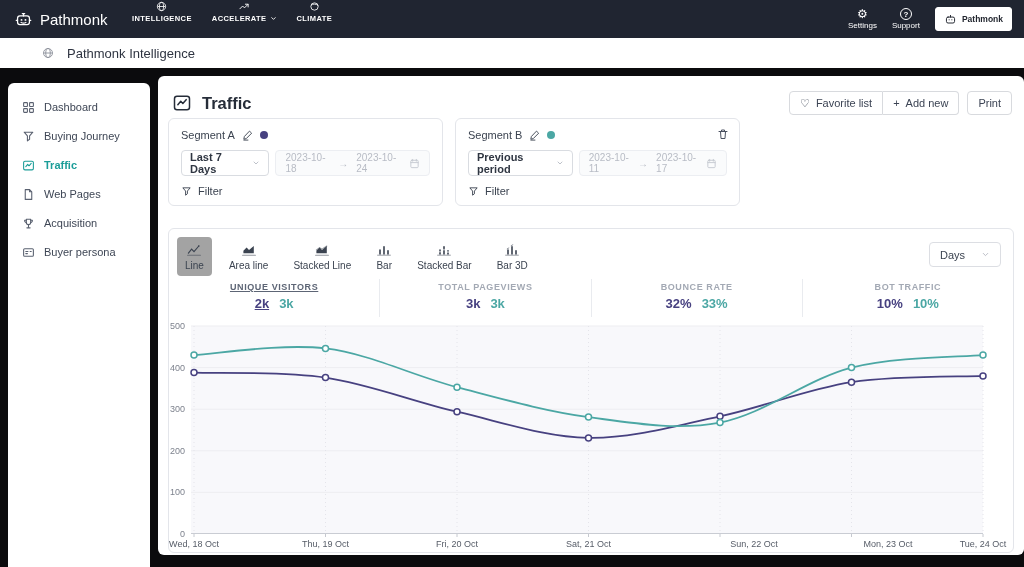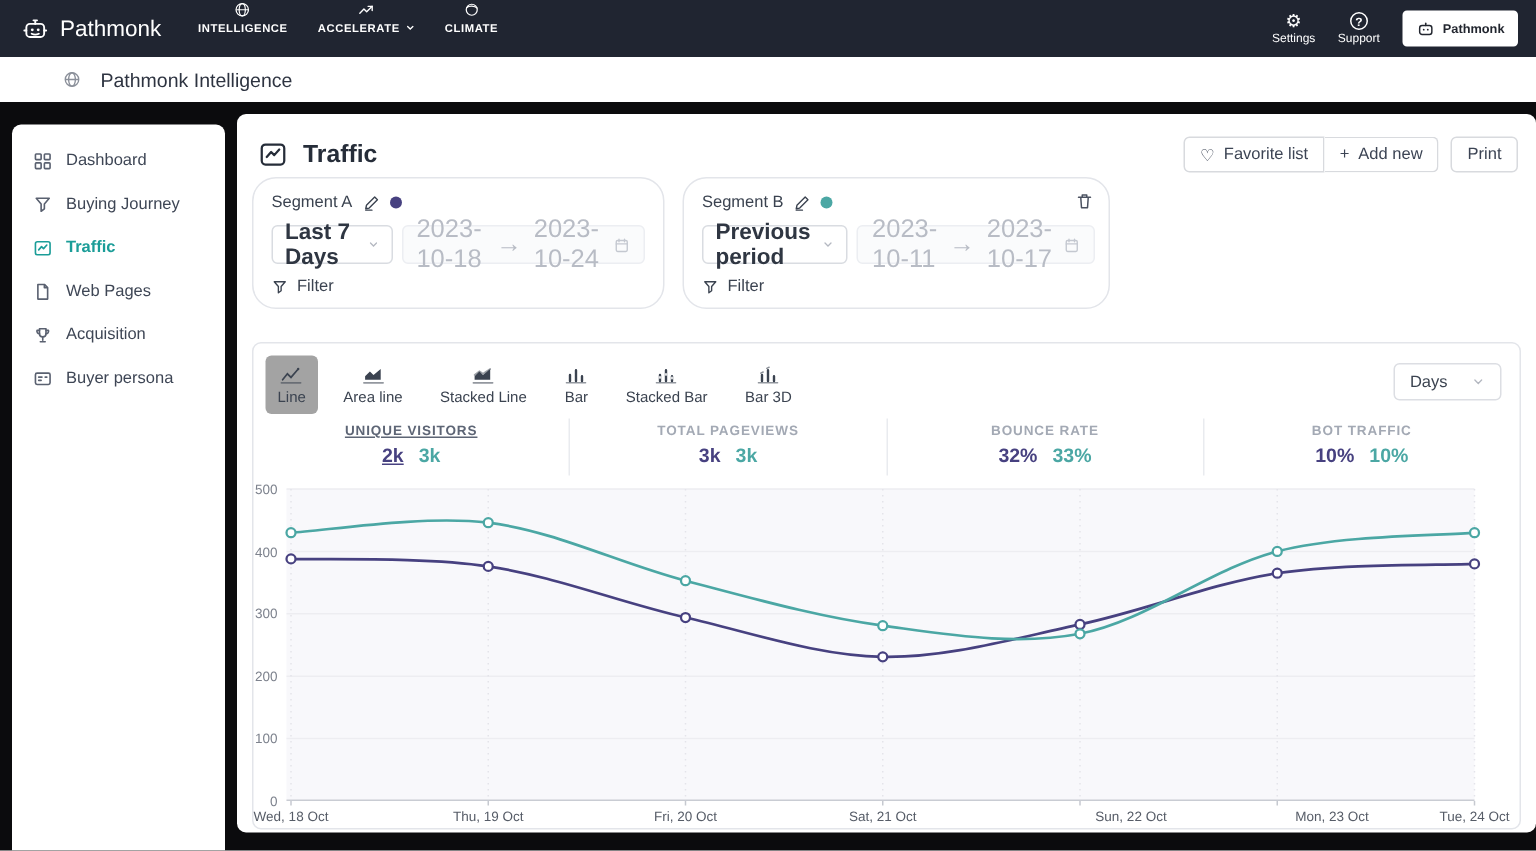--- a/index.html
+++ b/index.html
@@ -37,31 +37,31 @@
   .title-wrap { display:flex; align-items:center; gap:10px; color:#262d39; }
   .page-title { font-size:16.5px; font-weight:600; }
   .actions { display:flex; gap:8px; align-items:center; }
   .btn { background:#fff; border:1px solid #d8dade; border-radius:4px; height:24px; padding:0 10px; font-size:11px; color:#3c4454; display:flex; align-items:center; gap:6px; cursor:pointer; font-family:inherit; }
   .btn-group { display:flex; }
   .btn-group .btn:first-child { border-radius:4px 0 0 4px; }
   .btn-group .btn:last-child { border-radius:0 4px 4px 0; border-left:none; }
 
   
   .segments-row { position:absolute; top:42px; left:10px; display:flex; gap:12px; }
-  .segment-card { border:1px solid #e3e5ea; border-radius:16px; height:88px; padding:10px 12px; position:relative; background:#fff; }
+  .segment-card { border:1px solid #e3e5ea; border-radius:6px; height:88px; padding:10px 12px; position:relative; background:#fff; }
   .segment-card.seg-a { width:275px; }
   .segment-card.seg-b { width:285px; }
   .seg-head { display:flex; align-items:center; gap:7px; font-size:11px; color:#3b4350; }
   .dot { width:8px; height:8px; border-radius:50%; }
   .icon-btn { background:none; border:none; color:#3b4350; display:flex; cursor:pointer; padding:0; }
   .trash-btn { position:absolute; right:10px; top:9px; color:#4a5160; }
   .seg-controls { display:flex; margin-top:9px; gap:6px; }
-  .preset-select { border:1px solid #d9dce1; border-radius:4px; height:26px; display:flex; align-items:center; gap:8px; padding:0 8px; font-size:15px; font-weight:600; color:#2f3642; cursor:pointer; background:#fff; }
+  .preset-select { border:1px solid #d9dce1; border-radius:4px; height:26px; display:flex; align-items:center; gap:8px; padding:0 8px; font-size:11px; font-weight:600; color:#2f3642; cursor:pointer; background:#fff; }
   .chev { color:#b4b8c1; display:flex; }
-  .date-box { background:#fafbfc; border:1px solid #eceef2; border-radius:4px; height:26px; display:flex; align-items:center; gap:8px; padding:0 9px; font-size:17px; color:#b8bcc5; cursor:default; }
+  .date-box { background:#fafbfc; border:1px solid #eceef2; border-radius:4px; height:26px; display:flex; align-items:center; gap:8px; padding:0 9px; font-size:10px; color:#b8bcc5; cursor:default; }
   .filter-row { margin-top:9px; display:flex; align-items:center; gap:6px; font-size:11px; color:#3b4350; background:none; border:none; cursor:pointer; font-family:inherit; }
 
   
   .chart-card { position:absolute; top:152px; left:10px; right:10px; height:325px; border:1px solid #e3e5ea; border-radius:6px; background:#fff; }
   .types-row { position:absolute; top:8px; left:8px; right:8px; display:flex; gap:9px; align-items:flex-start; }
   .type-btn { display:flex; flex-direction:column; align-items:center; gap:3px; padding:6px 8px 5px; border-radius:4px; font-size:10px; color:#3b4350; background:none; border:none; cursor:pointer; font-family:inherit; }
   .type-btn.selected { background:#a3a3a3; }
   .type-btn .t-ic { color:#3b4350; }
   .days-select { margin-left:auto; margin-top:5px; margin-right:4px; border:1px solid #dcdee3; border-radius:4px; height:25px; display:flex; align-items:center; gap:16px; padding:0 10px; font-size:11px; color:#3b4350; cursor:pointer; background:#fff;text-align:right; }
 

